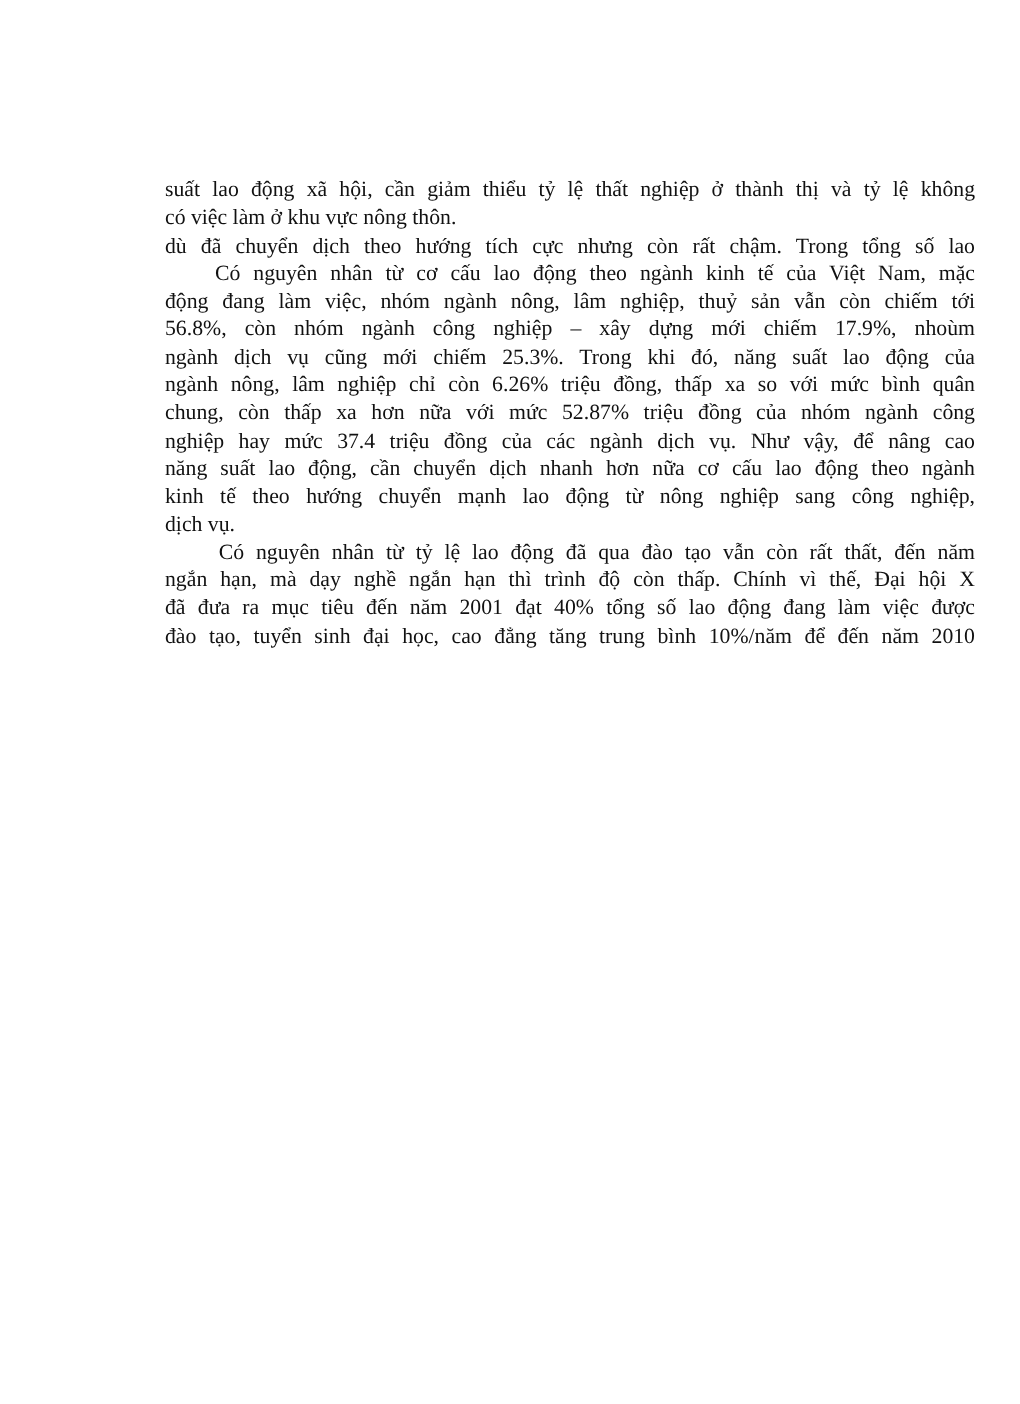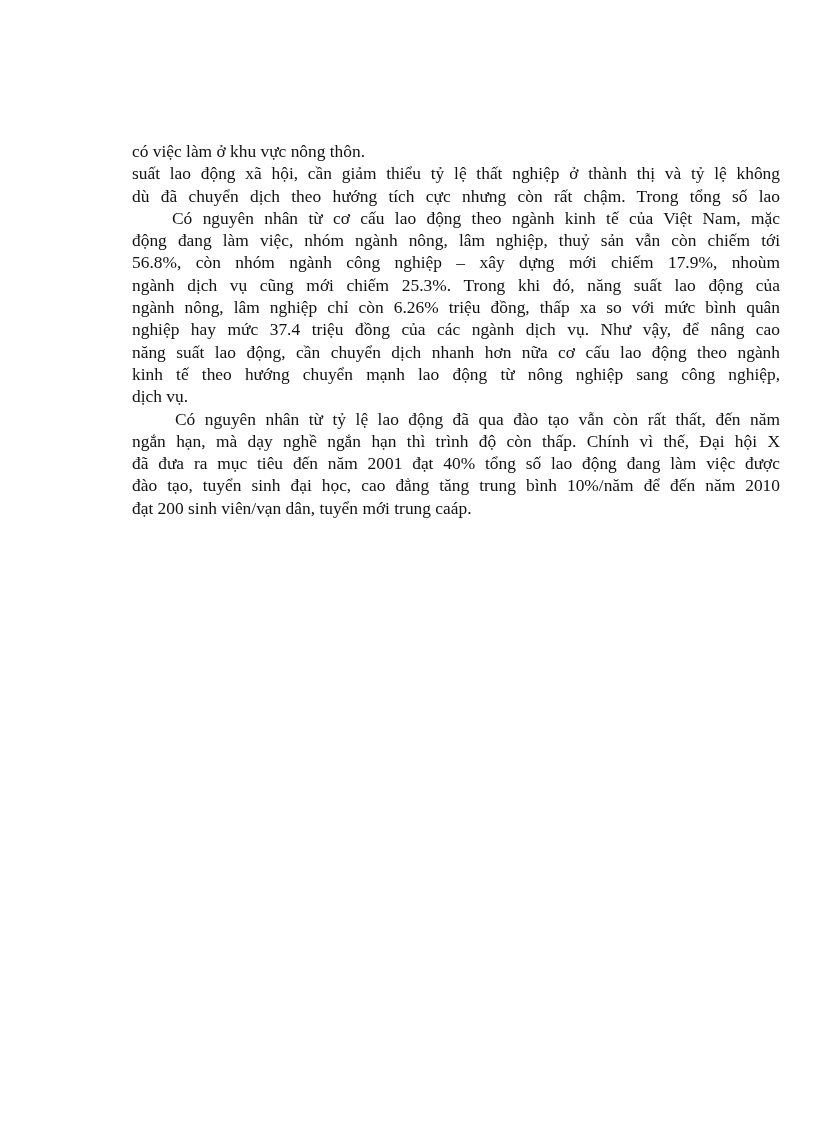--- a/index.html
+++ b/index.html
@@ -53,39 +53,39 @@
     padding-left: 43px;
   }
 </style>
 </head>
 <body>
 
 <div class="page">
   <div class="text-block">
 
     <div class="para">
+      <span class="line">suất lao động xã hội, cần giảm thiểu tỷ lệ thất nghiệp ở thành thị và tỷ lệ không</span>
       <span class="line last">có việc làm ở khu vực nông thôn.</span>
-      <span class="line">suất lao động xã hội, cần giảm thiểu tỷ lệ thất nghiệp ở thành thị và tỷ lệ không</span>
     </div>
 
     <div class="para">
       <span class="line">dù đã chuyển dịch theo hướng tích cực nhưng còn rất chậm. Trong tổng số lao</span>
       <span class="line first-indent">Có nguyên nhân từ cơ cấu lao động theo ngành kinh tế của Việt Nam, mặc</span>
       <span class="line">động đang làm việc, nhóm ngành nông, lâm nghiệp, thuỷ sản vẫn còn chiếm tới</span>
       <span class="line">56.8%, còn nhóm ngành công nghiệp – xây dựng mới chiếm 17.9%, nhoùm</span>
       <span class="line">ngành dịch vụ cũng mới chiếm 25.3%. Trong khi đó, năng suất lao động của</span>
       <span class="line">ngành nông, lâm nghiệp chỉ còn 6.26% triệu đồng, thấp xa so với mức bình quân</span>
+      <span class="line">chung, còn thấp xa hơn nữa với mức 52.87% triệu đồng của nhóm ngành công</span>
       <span class="line">nghiệp hay mức 37.4 triệu đồng của các ngành dịch vụ. Như vậy, để nâng cao</span>
       <span class="line">năng suất lao động, cần chuyển dịch nhanh hơn nữa cơ cấu lao động theo ngành</span>
       <span class="line">kinh tế theo hướng chuyển mạnh lao động từ nông nghiệp sang công nghiệp,</span>
       <span class="line last">dịch vụ.</span>
     </div>
 
     <div class="para">
       <span class="line first-indent2">Có nguyên nhân từ tỷ lệ lao động đã qua đào tạo vẫn còn rất thất, đến năm</span>
       <span class="line">ngắn hạn, mà dạy nghề ngắn hạn thì trình độ còn thấp. Chính vì thế, Đại hội X</span>
       <span class="line">đã đưa ra mục tiêu đến năm 2001 đạt 40% tổng số lao động đang làm việc được</span>
       <span class="line">đào tạo, tuyển sinh đại học, cao đẳng tăng trung bình 10%/năm để đến năm 2010</span>
-      <span class="line last">đạt 200 sinh viên/vạn dân, tuyển mới trung caáp.</span>
     </div>
 
   </div>
 </div>
 
 </body></html>

